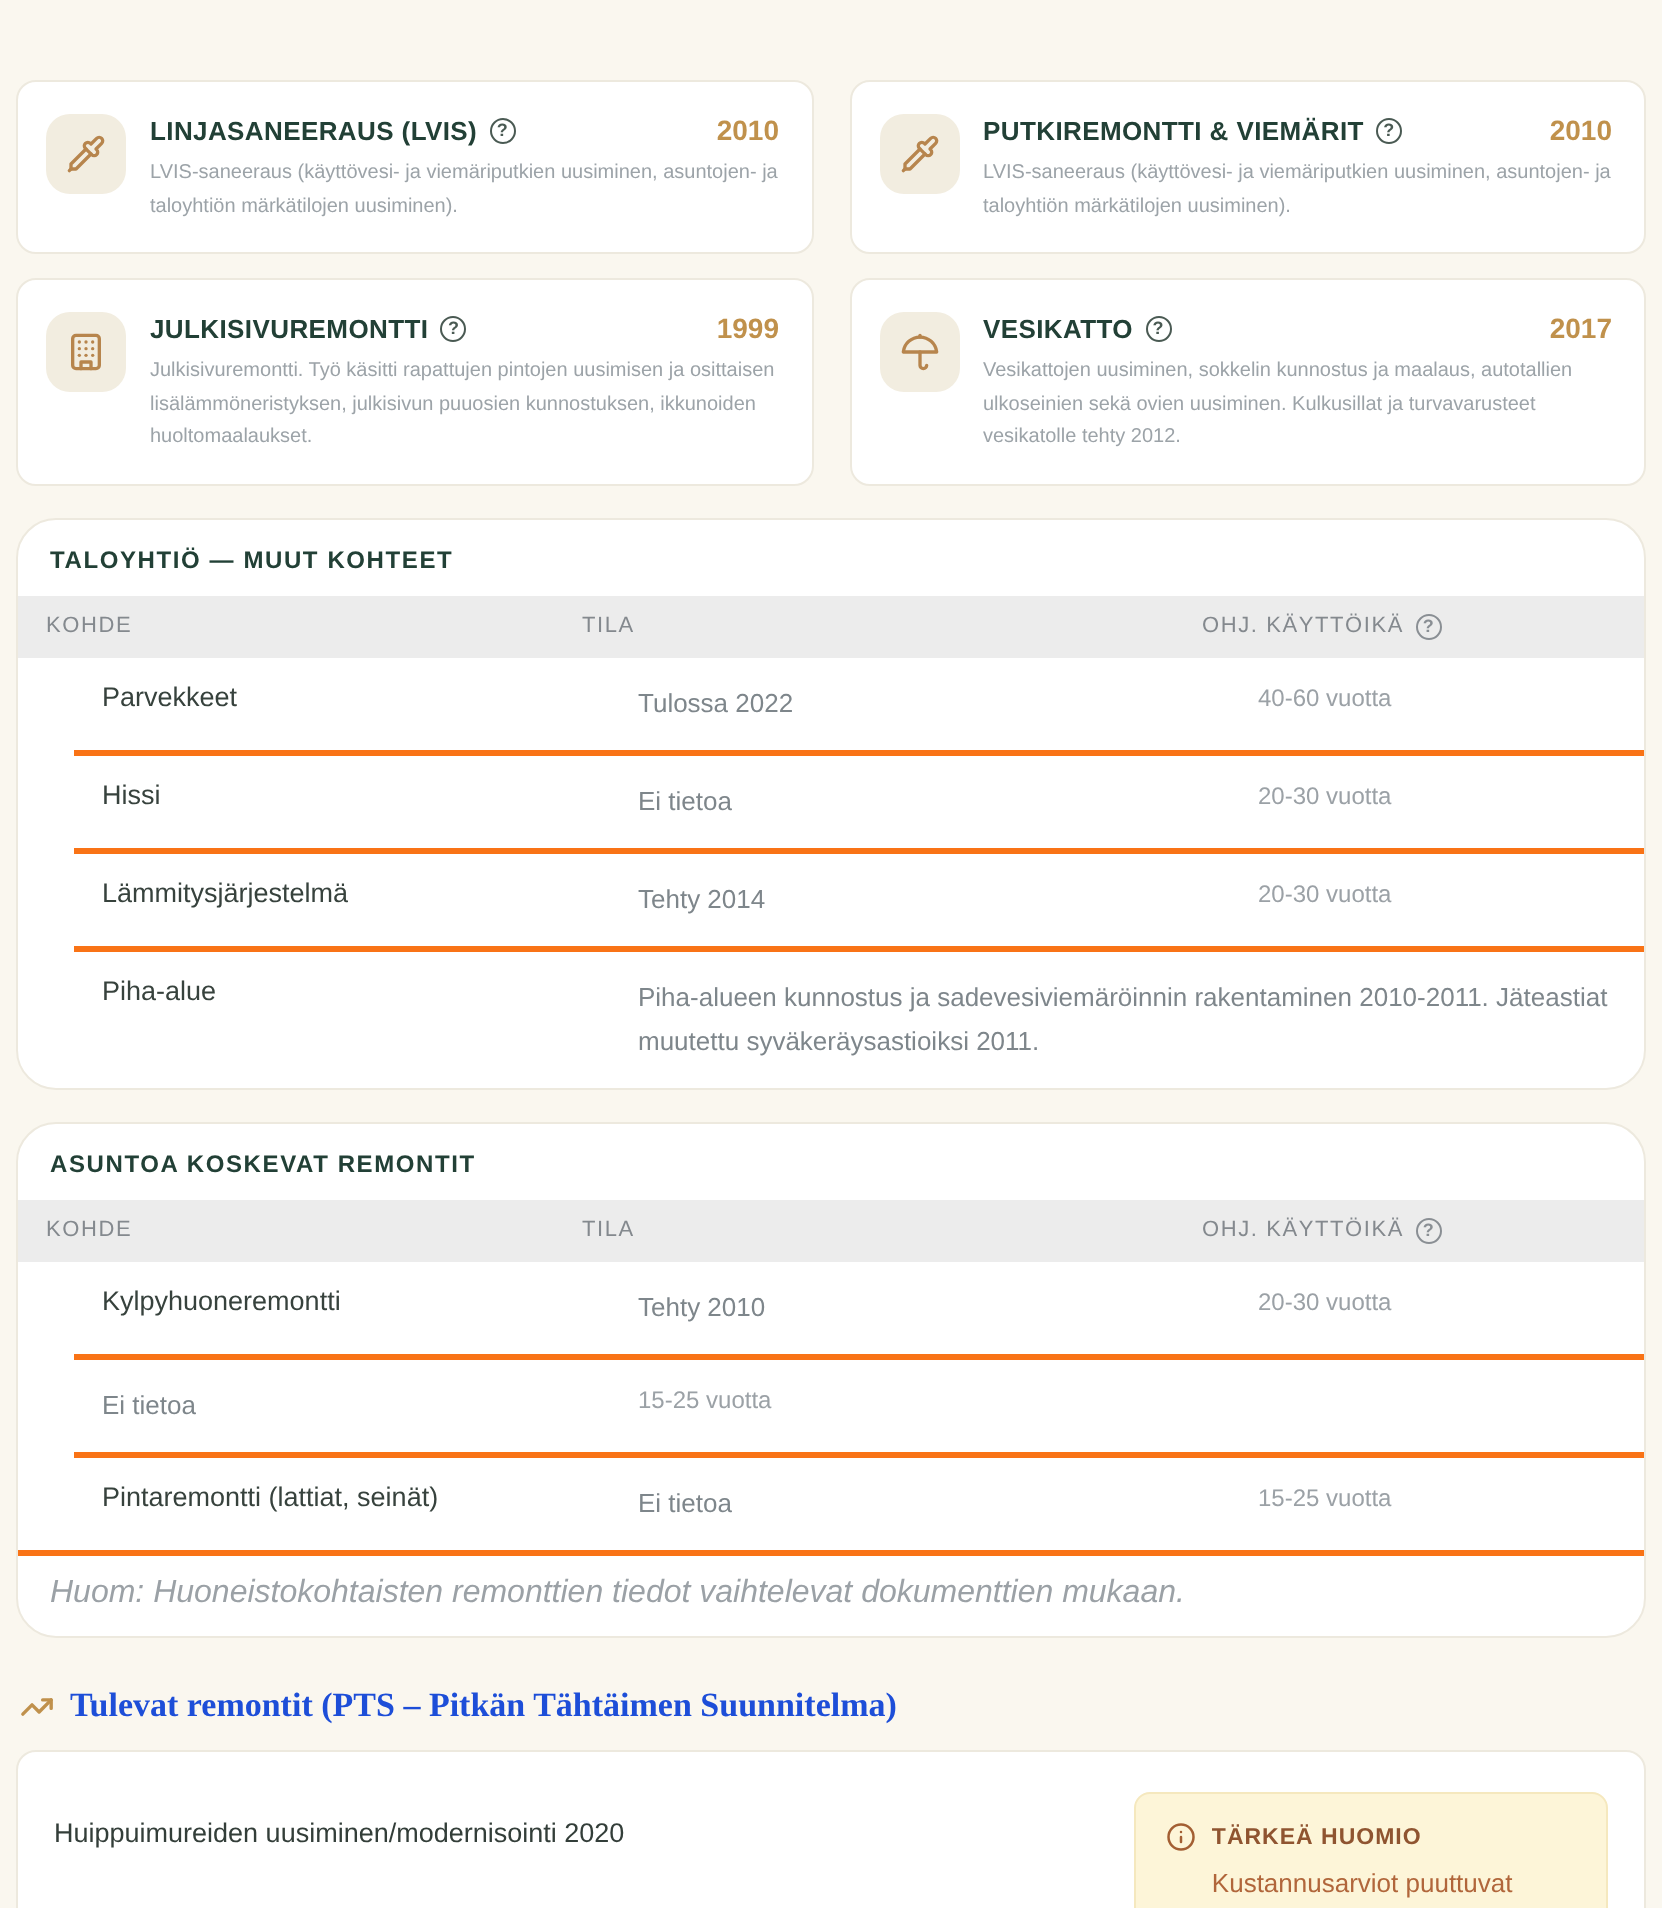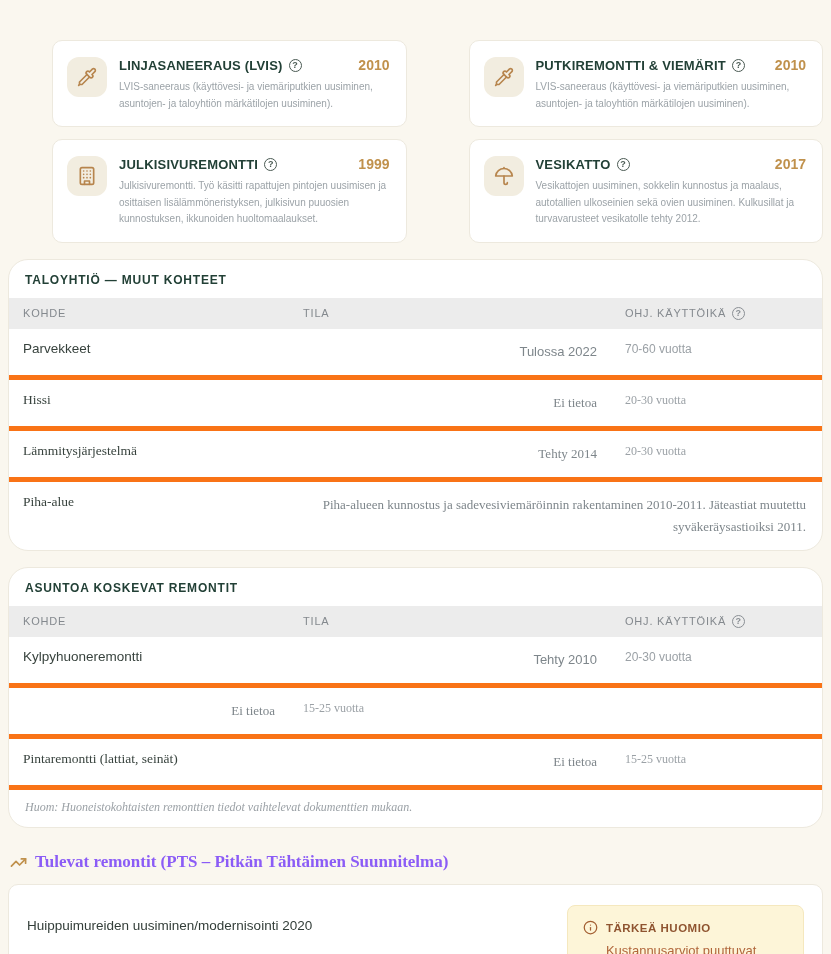--- a/index.html
+++ b/index.html
@@ -30,21 +30,20 @@
     row-gap: 12px;
   }
   .card {
     background: #FFFFFF;
     border: 1px solid #EDE9DE;
     border-radius: 10px;
     padding: 16px 16px 14px 14px;
     display: flex;
     align-items: flex-start;
     gap: 12px;
-    margin-left: 44px;
   }
   .icon-tile {
     width: 40px; height: 40px;
     flex: 0 0 40px;
     border-radius: 12px;
     background: #F2EDE0;
     color: #B7854D;
     display: flex; align-items: center; justify-content: center;
   }
   .icon-tile svg { width: 20px; height: 20px; }
@@ -95,60 +94,60 @@
     padding: 13px 16px 11px;
     font-size: 12px;
     font-weight: 700;
     letter-spacing: .8px;
     color: #224036;
     text-transform: uppercase;
   }
   .grid-cols {
     display: grid;
     grid-template-columns: 268px 310px 1fr;
-    gap: 12px;
   }
   .thead {
     background: #ECECEC;
     padding: 9px 0 9px 14px;
     align-items: center;
   }
   .th {
     font-size: 11px;
     letter-spacing: .8px;
     color: #84898E;
     text-transform: uppercase;
     display: flex; align-items: center; gap: 6px;
   }
   .trow {
     padding: 12px 0 12px 14px;
     align-items: flex-start;
-  }
-  .trow + .trow, .table-note { border-top: 5px solid #f97316; font-family: Liberation Serif, serif; }
+    margin-left: 28px;
+  }
+  .trow + .trow, .table-note { border-top: 3px solid #f97316; }
   .td-kohde { font-size: 13.5px; font-weight: 500; color: #37423D; padding-right: 12px; }
-  .td-tila  { font-size: 13px; color: #7E868B; padding-right: 16px; line-height: 1.7; text-align: right; }
+  .td-tila  { font-size: 13px; color: #7E868B; padding-right: 16px; line-height: 1.7; }
   .td-ika   { font-size: 12px; color: #9BA1A6; padding-top: 1px; }
   .td-wide  { grid-column: 2 / 4; }
   .table-note {
     padding: 10px 16px 12px;
-    font-size: 12px;
+    font-size: 16px;
     font-style: italic;
     color: #9BA1A6;
   }
 
   
   .section-heading {
     margin: 24px 0 12px 2px;
     display: flex;
     align-items: center;
     gap: 8px;
     font-family: "Liberation Serif", serif;
     font-size: 17px;
     font-weight: 700;
-    color: #8b5cf6;
+    color: #1d4ed8;
   }
   .section-heading svg { width: 17px; height: 17px; color: #C0914C; }
 
   .bottom-card {
     background: #FFFFFF;
     border: 1px solid #EDE9DE;
     border-radius: 10px;
     padding: 16px 18px;
     display: flex;
     gap: 40px;
@@ -283,21 +282,21 @@
       <span class="th">KOHDE</span>
       <span class="th">TILA</span>
       <span class="th">
         <span>OHJ. KÄYTTÖIKÄ</span>
         <span class="help gray">?</span>
       </span>
     </div>
     <div class="grid-cols trow">
       <span class="td-kohde">Parvekkeet</span>
       <span class="td-tila">Tulossa 2022</span>
-      <span class="td-ika">70-60 vuotta</span>
+      <span class="td-ika">40-60 vuotta</span>
     </div>
     <div class="grid-cols trow">
       <span class="td-kohde">Hissi</span>
       <span class="td-tila">Ei tietoa</span>
       <span class="td-ika">20-30 vuotta</span>
     </div>
     <div class="grid-cols trow">
       <span class="td-kohde">Lämmitysjärjestelmä</span>
       <span class="td-tila">Tehty 2014</span>
       <span class="td-ika">20-30 vuotta</span>

